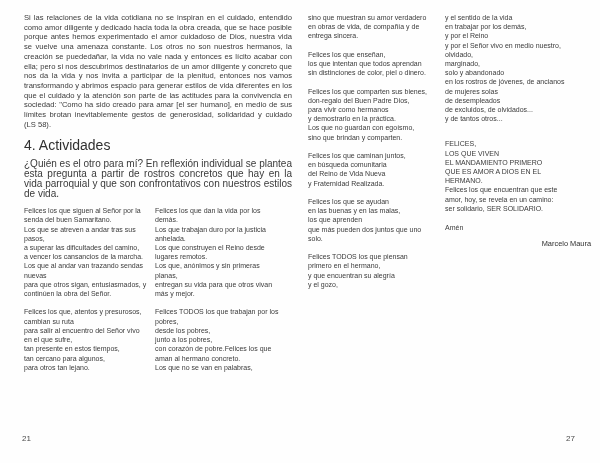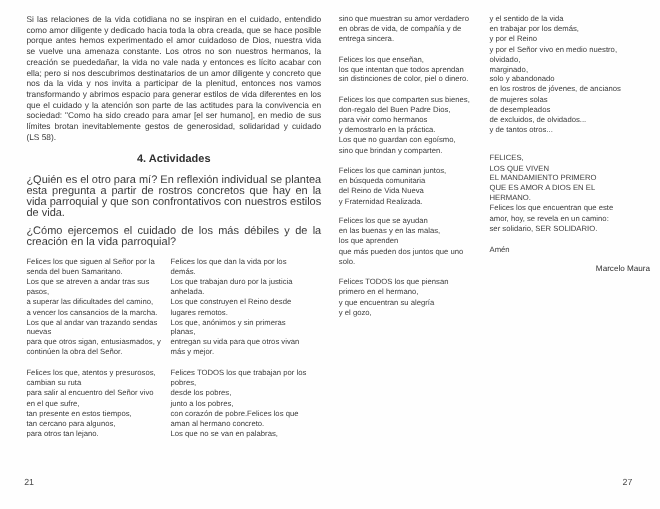--- a/index.html
+++ b/index.html
@@ -10,23 +10,22 @@
     font-family:"Liberation Sans", sans-serif;
     color:#3a3a3a;
     overflow:hidden;
   }
   .left-page { position:absolute; left:24px; top:13px; width:268px; }
   .intro {
     font-size:7.6px; line-height:9.7px;
     text-align:justify; margin:0 0 11px 0;
   }
   .heading {
-    font-size:10px; line-height:10px; font-weight:bold; color:#303030;
+    font-size:14px; line-height:10px; font-weight:normal; color:#303030;
     margin:0 0 9px 0;
-    text-align:center;
   }
   .heading-final { margin:0 0 5px 0; }
   .question {
     font-size:10px; line-height:9.7px;
     text-align:justify; margin:0 0 8px 0;
   }
   .q-last { margin-bottom:10px; }
   .pcols { display:flex; }
   .pcol1 { width:131px; flex:none; }
   .pcol2 { flex:1; }
@@ -51,21 +50,20 @@
 <body>
 
 <div class="sheet">
 
   <div class="left-page">
     <p class="intro">Si las relaciones de la vida cotidiana no se inspiran en el cuidado, entendido como amor diligente y dedicado hacia toda la obra creada, que se hace posible porque antes hemos experimentado el amor cuidadoso de Dios, nuestra vida se vuelve una amenaza constante. Los otros no son nuestros hermanos, la creación se puededañar, la vida no vale nada y entonces es lícito acabar con ella; pero si nos descubrimos destinatarios de un amor diligente y concreto que nos da la vida y nos invita a participar de la plenitud, entonces nos vamos transformando y abrimos espacio para generar estilos de vida diferentes en los que el cuidado y la atención son parte de las actitudes para la convivencia en sociedad: "Como ha sido creado para amar [el ser humano], en medio de sus límites brotan inevitablemente gestos de generosidad, solidaridad y cuidado (LS 58).</p>
 
     <h4 class="heading">4. Actividades</h4>
 
     <p class="question">¿Quién es el otro para mí? En reflexión individual se plantea esta pregunta a partir de rostros concretos que hay en la vida parroquial y que son confrontativos con nuestros estilos de vida.</p>
-    <p class="question">¿Cómo ejercemos el cuidado de los más débiles y de la creación en la vida parroquial?</p>
 
 
     <div class="pcols">
       <div class="pcol1 prayer">Felices los que siguen al Señor por la
 senda del buen Samaritano.
 Los que se atreven a andar tras sus
 pasos,
 a superar las dificultades del camino,
 a vencer los cansancios de la marcha.
 Los que al andar van trazando sendas

